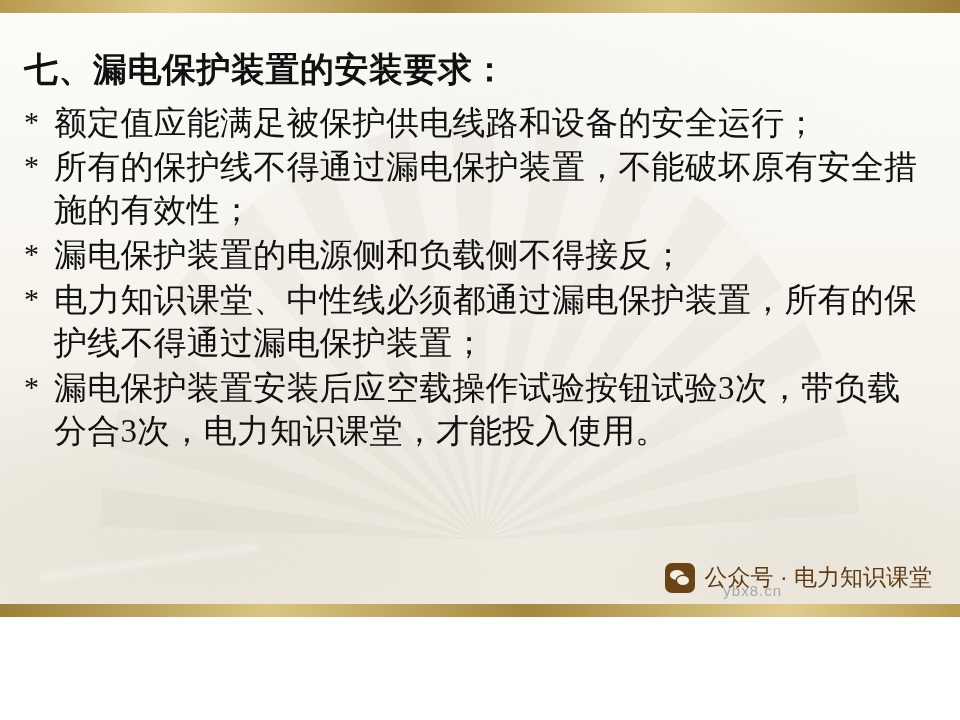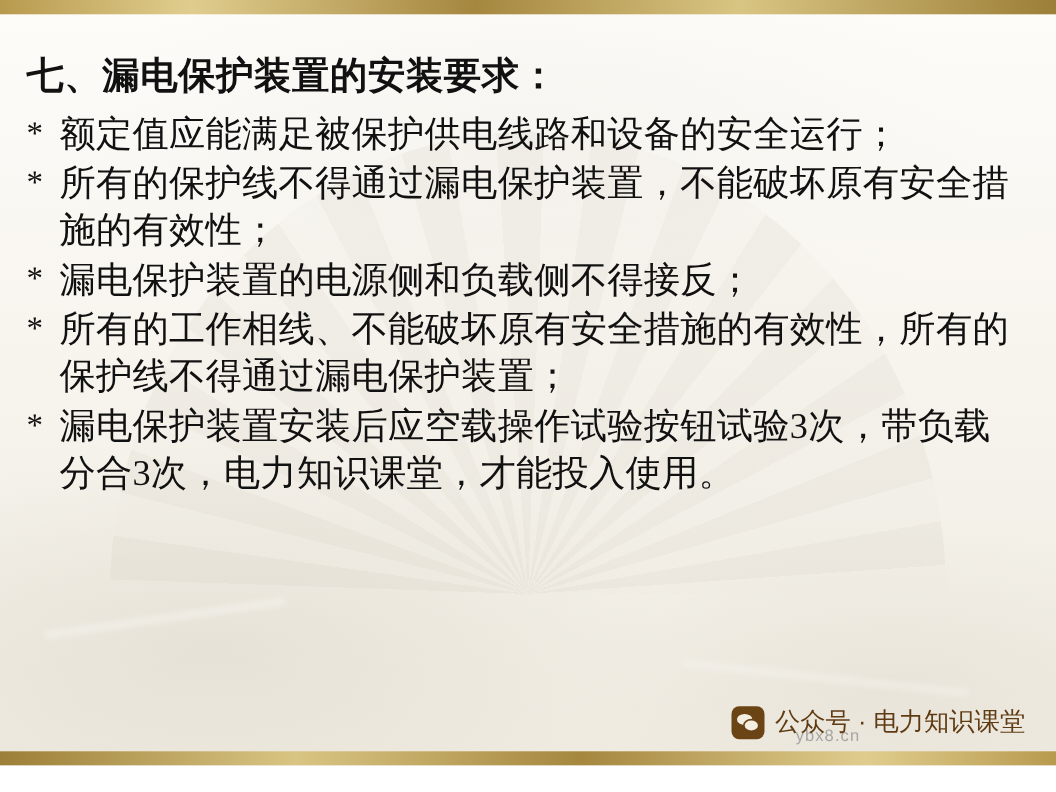--- a/index.html
+++ b/index.html
@@ -9,21 +9,21 @@
   body {
     width: 960px;
     height: 720px;
     overflow: hidden;
     font-family: "Liberation Serif", serif;
     background: #ffffff;
   }
   .slide {
     position: relative;
     width: 960px;
-    height: 696px;
+    height: 617px;
     background: #fdfbf7;
     overflow: hidden;
   }
   
   .bg-fan {
     position: absolute;
     left: 50%;
     top: 120px;
     transform: translateX(-50%);
     width: 760px;
@@ -193,21 +193,21 @@
         <span class="btext">所有的保护线不得通过漏电保护装置，不能破坏原有安全措施的有效性；</span>
       </li>
 
       <li class="bullet">
         <span class="marker">*</span>
         <span class="btext">漏电保护装置的电源侧和负载侧不得接反；</span>
       </li>
 
       <li class="bullet">
         <span class="marker">*</span>
-        <span class="btext">所有的工作相线、不能破坏原有安全措施的有效性，所有的保护线不得通过漏电保护装置；</span>
+        <span class="btext">电力知识课堂、中性线必须都通过漏电保护装置，所有的保护线不得通过漏电保护装置；</span>
       </li>
 
       <li class="bullet">
         <span class="marker">*</span>
         <span class="btext">漏电保护装置安装后应空载操作试验按钮试验3次，带负载分合3次，电力知识课堂，才能投入使用。</span>
       </li>
 
     </ul>
   </div>
 

